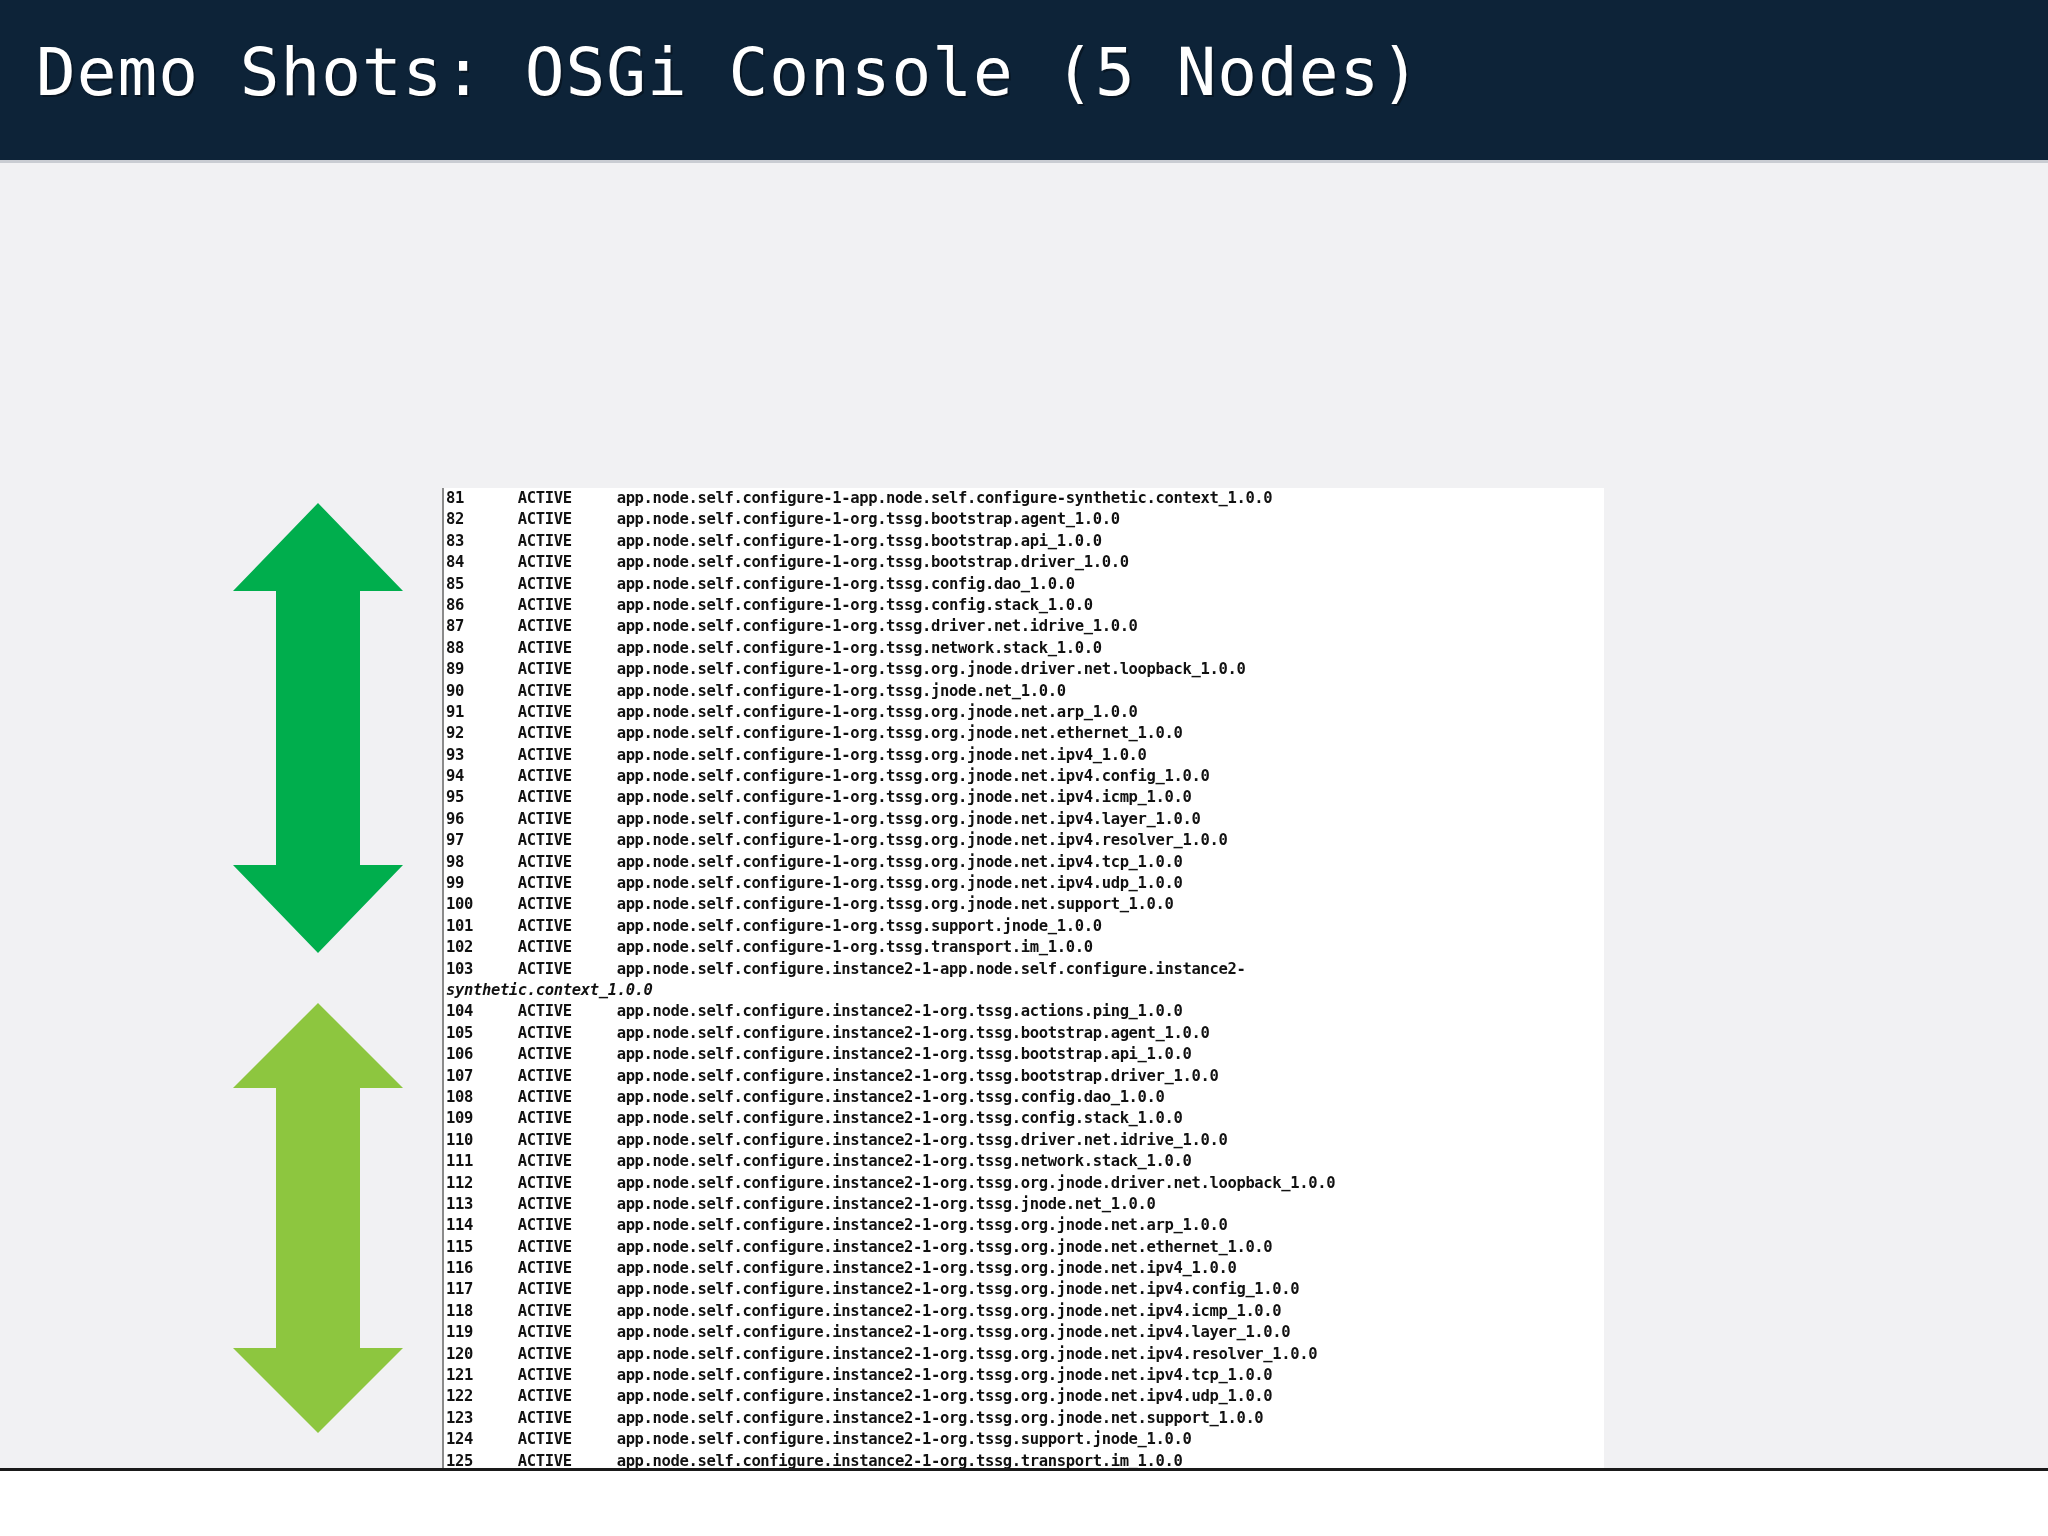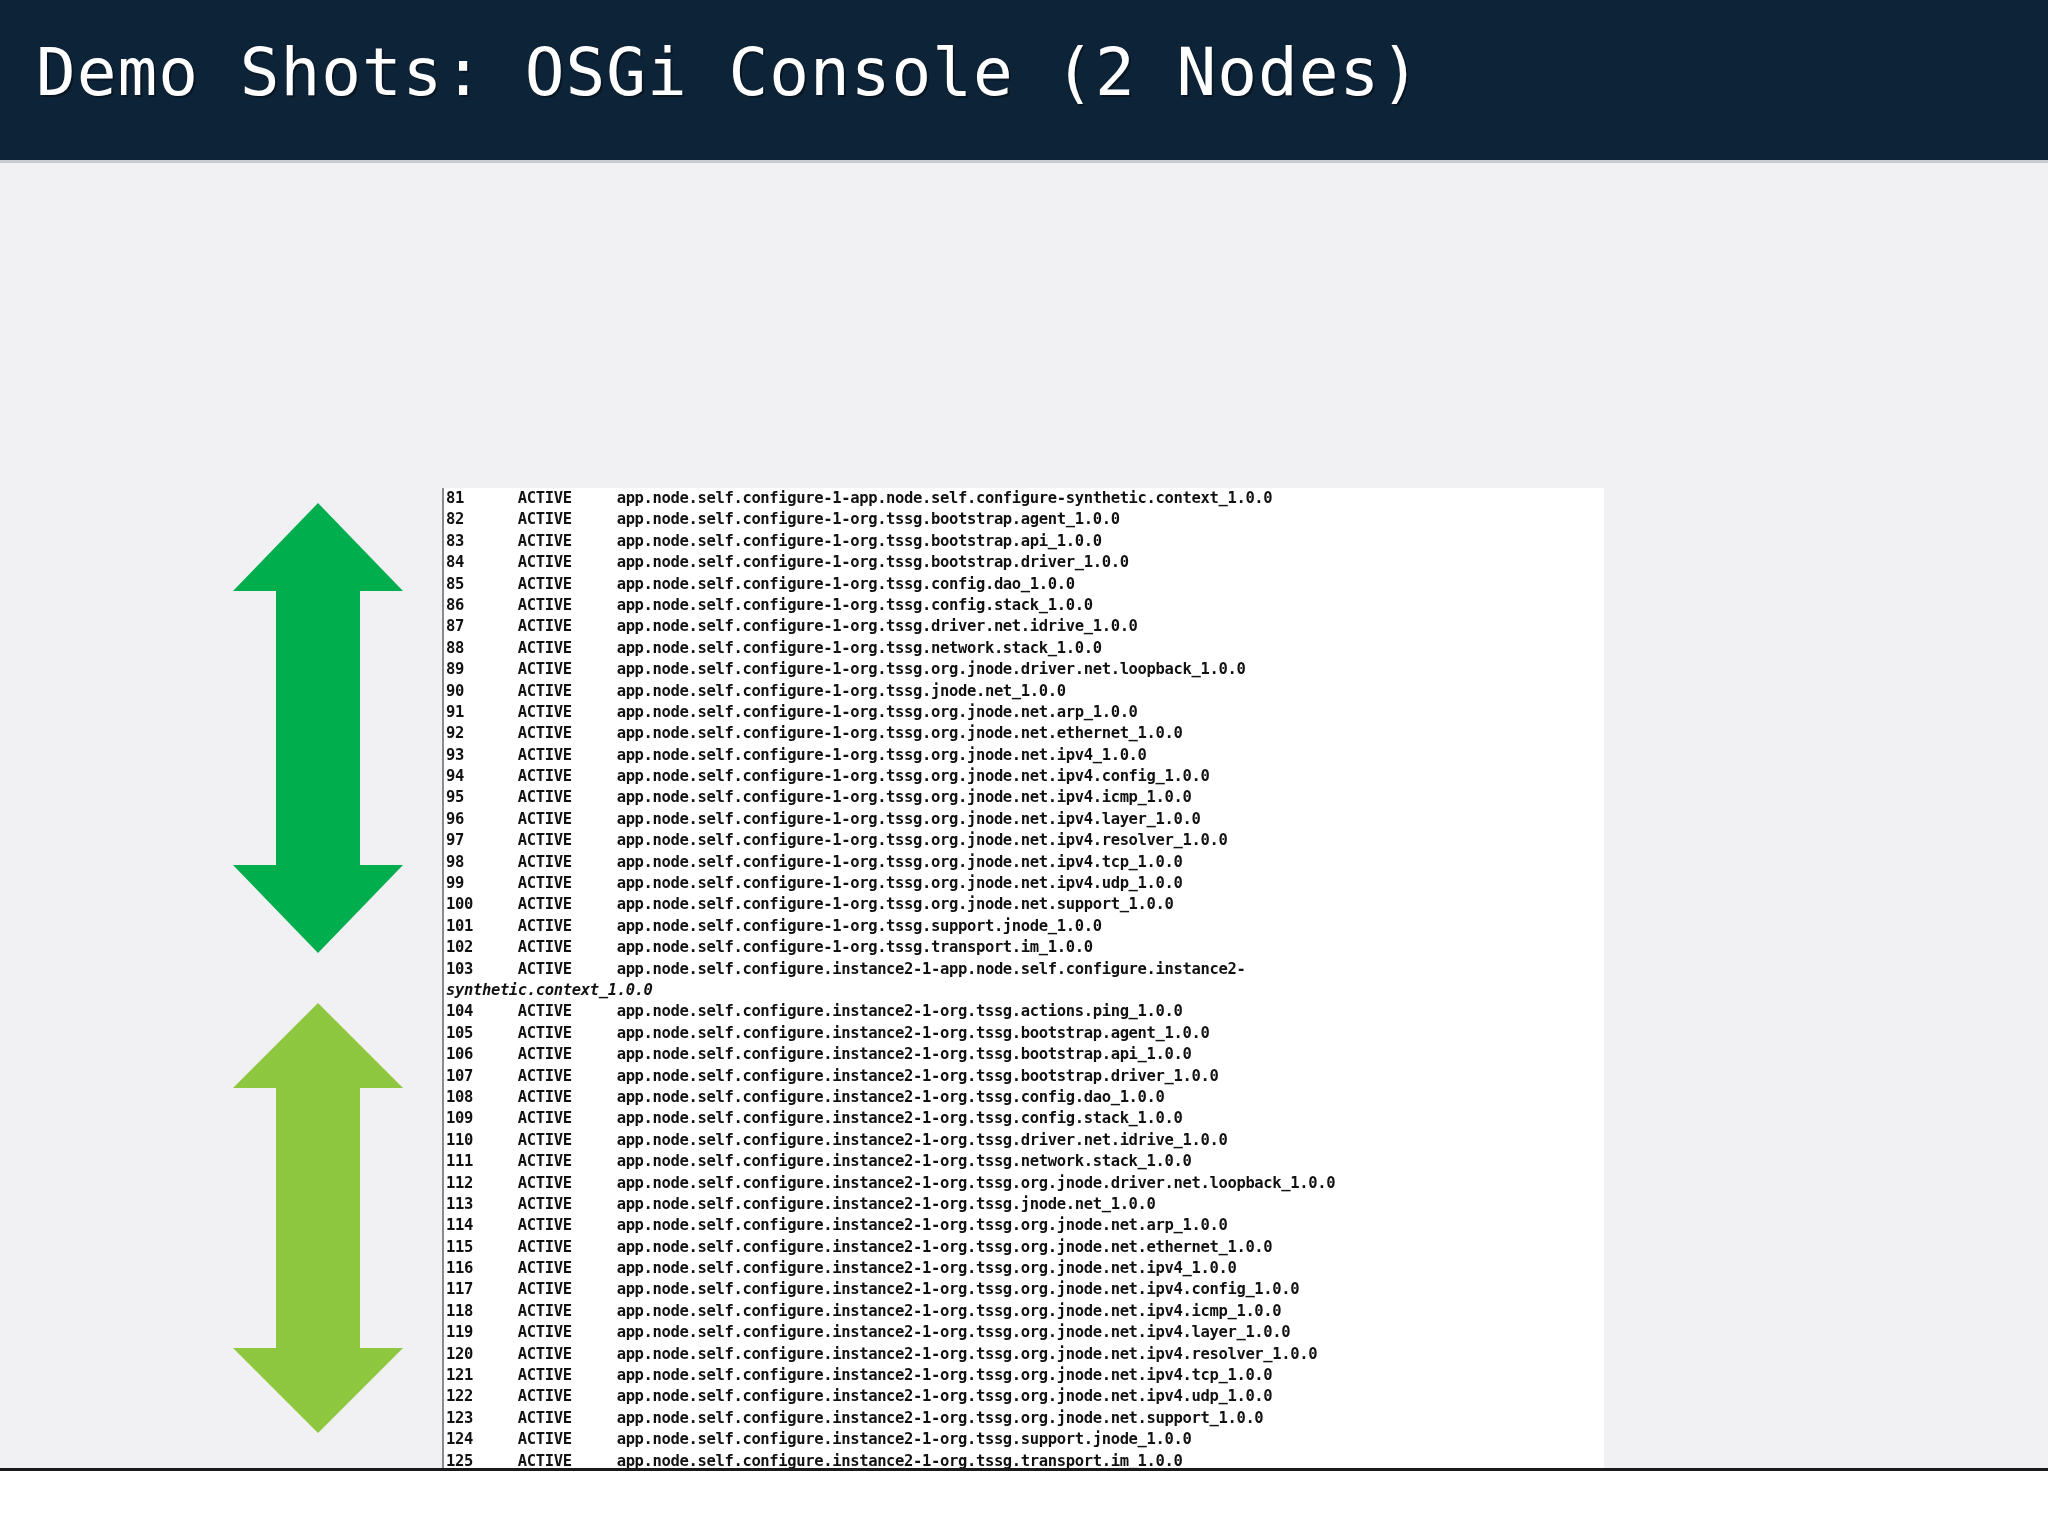--- a/index.html
+++ b/index.html
@@ -136,21 +136,21 @@
   .console-prompt {
     display: block;
     height: 21.4px;
     white-space: pre;
   }
 </style>
 </head>
 <body>
 
 <div id="slide-header">
-  <h1 id="slide-title">Demo Shots: OSGi Console (2 Nodes)</h1>
+  <h1 id="slide-title">Demo Shots: OSGi Console (5 Nodes)</h1>
 </div>
 <div id="header-rule"></div>
 
 <div id="slide-body">
 
   <svg class="arrow" id="arrow-node1" viewBox="0 0 170 450" preserveAspectRatio="none" aria-hidden="true">
     <polygon points="85,0 170,88 127,88 127,362 170,362 85,450 0,362 43,362 43,88 0,88" fill="#00ae4d"></polygon>
   </svg>
 
   <svg class="arrow" id="arrow-node2" viewBox="0 0 170 430" preserveAspectRatio="none" aria-hidden="true">

